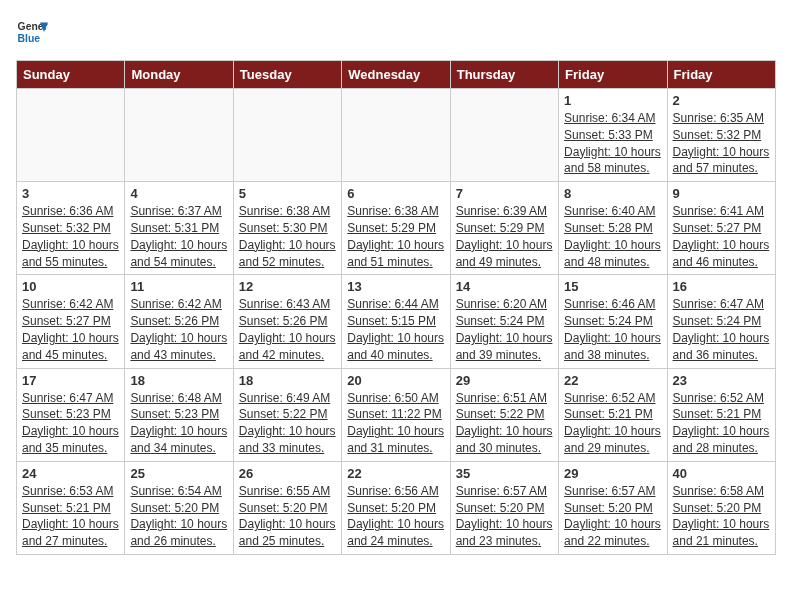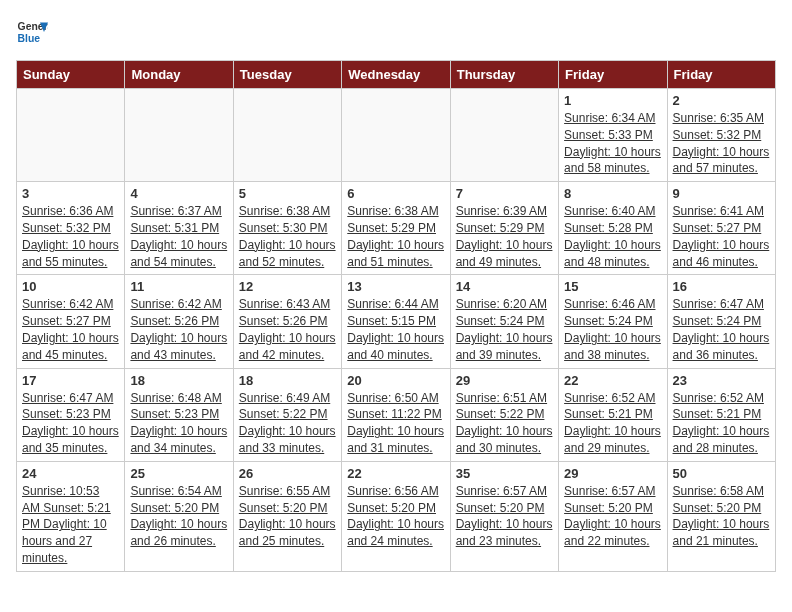--- a/index.html
+++ b/index.html
@@ -275,21 +275,21 @@
           <span class="day-num">23</span>
           <div class="day-info">Sunrise: 6:52 AM
 Sunset: 5:21 PM
 Daylight: 10 hours
 and 28 minutes.</div>
         </td>
       </tr>
       <tr>
         <td>
           <span class="day-num">24</span>
-          <div class="day-info">Sunrise: 10:53 AM
+          <div class="day-info">Sunrise: 6:53 AM
 Sunset: 5:21 PM
 Daylight: 10 hours
 and 27 minutes.</div>
         </td>
         <td>
           <span class="day-num">25</span>
           <div class="day-info">Sunrise: 6:54 AM
 Sunset: 5:20 PM
 Daylight: 10 hours
 and 26 minutes.</div>
@@ -316,21 +316,21 @@
 and 23 minutes.</div>
         </td>
         <td>
           <span class="day-num">29</span>
           <div class="day-info">Sunrise: 6:57 AM
 Sunset: 5:20 PM
 Daylight: 10 hours
 and 22 minutes.</div>
         </td>
         <td>
-          <span class="day-num">50</span>
+          <span class="day-num">40</span>
           <div class="day-info">Sunrise: 6:58 AM
 Sunset: 5:20 PM
 Daylight: 10 hours
 and 21 minutes.</div>
         </td>
       </tr>
     </tbody>
 </table>
 
 </body></html>

